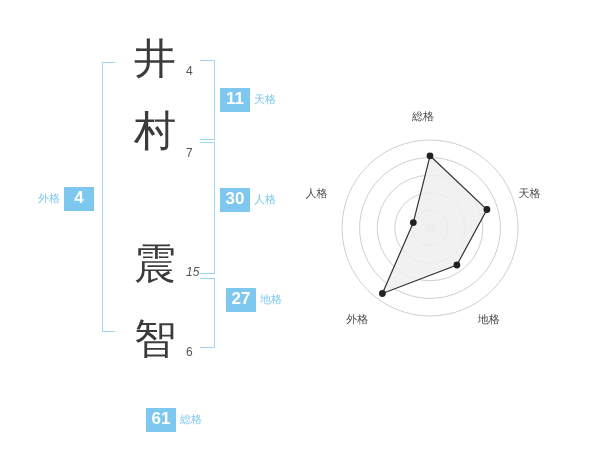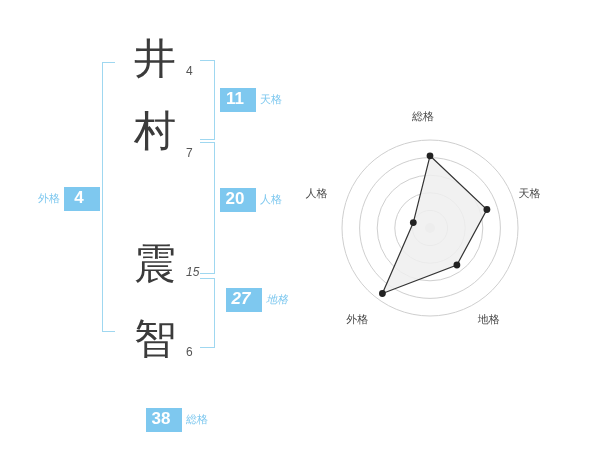--- a/index.html
+++ b/index.html
@@ -39,21 +39,21 @@
   .badge {
     position: absolute;
     display: flex;
     align-items: center;
   }
   .badge .num {
     background: #7ec8ef;
     color: #ffffff;
     font-size: 17px;
     font-weight: bold;
-    padding: 2px 11px 3px 5px;
+    padding: 2px 5px 3px 5px;
     min-width: 20px;
     text-align: center;
     line-height: 1.1;
   }
   .badge .lbl {
     color: #7ec8ef;
     font-size: 11px;
     margin-left: 4px;
     white-space: nowrap;
   }
@@ -113,36 +113,36 @@
     <div class="bracket-right" style="left:200px; top:278px; height:68px;"></div>
 
     <div class="bracket-left" style="left:102px; top:62px; height:268px;"></div>
 
     <div class="badge" style="left:220px; top:88px;">
       <span class="num">11</span>
       <span class="lbl">天格</span>
     </div>
 
     <div class="badge" style="left:220px; top:188px;">
-      <span class="num">20</span>
+      <span class="num">30</span>
       <span class="lbl">人格</span>
     </div>
 
-    <div class="badge" style="left:226px; top:288px;font-style:italic;">
+    <div class="badge" style="left:226px; top:288px;">
       <span class="num">27</span>
       <span class="lbl">地格</span>
     </div>
 
     <div class="badge left" style="left:38px; top:187px;">
       <span class="lbl">外格</span>
       <span class="num">4</span>
     </div>
 
     <div class="badge" style="left:146px; top:408px;">
-      <span class="num">38</span>
+      <span class="num">61</span>
       <span class="lbl">総格</span>
     </div>
   </div>
 
   <div id="radar">
     <svg id="radar-svg" width="260" height="250" viewBox="0 0 260 250">
         <circle cx="130" cy="118" r="88" fill="none" stroke="#cfcfcf" stroke-width="1"></circle>
         <circle cx="130" cy="118" r="70.4" fill="none" stroke="#cfcfcf" stroke-width="1"></circle>
         <circle cx="130" cy="118" r="52.8" fill="none" stroke="#cfcfcf" stroke-width="1"></circle>
         <circle cx="130" cy="118" r="35.2" fill="none" stroke="#cfcfcf" stroke-width="1"></circle>

